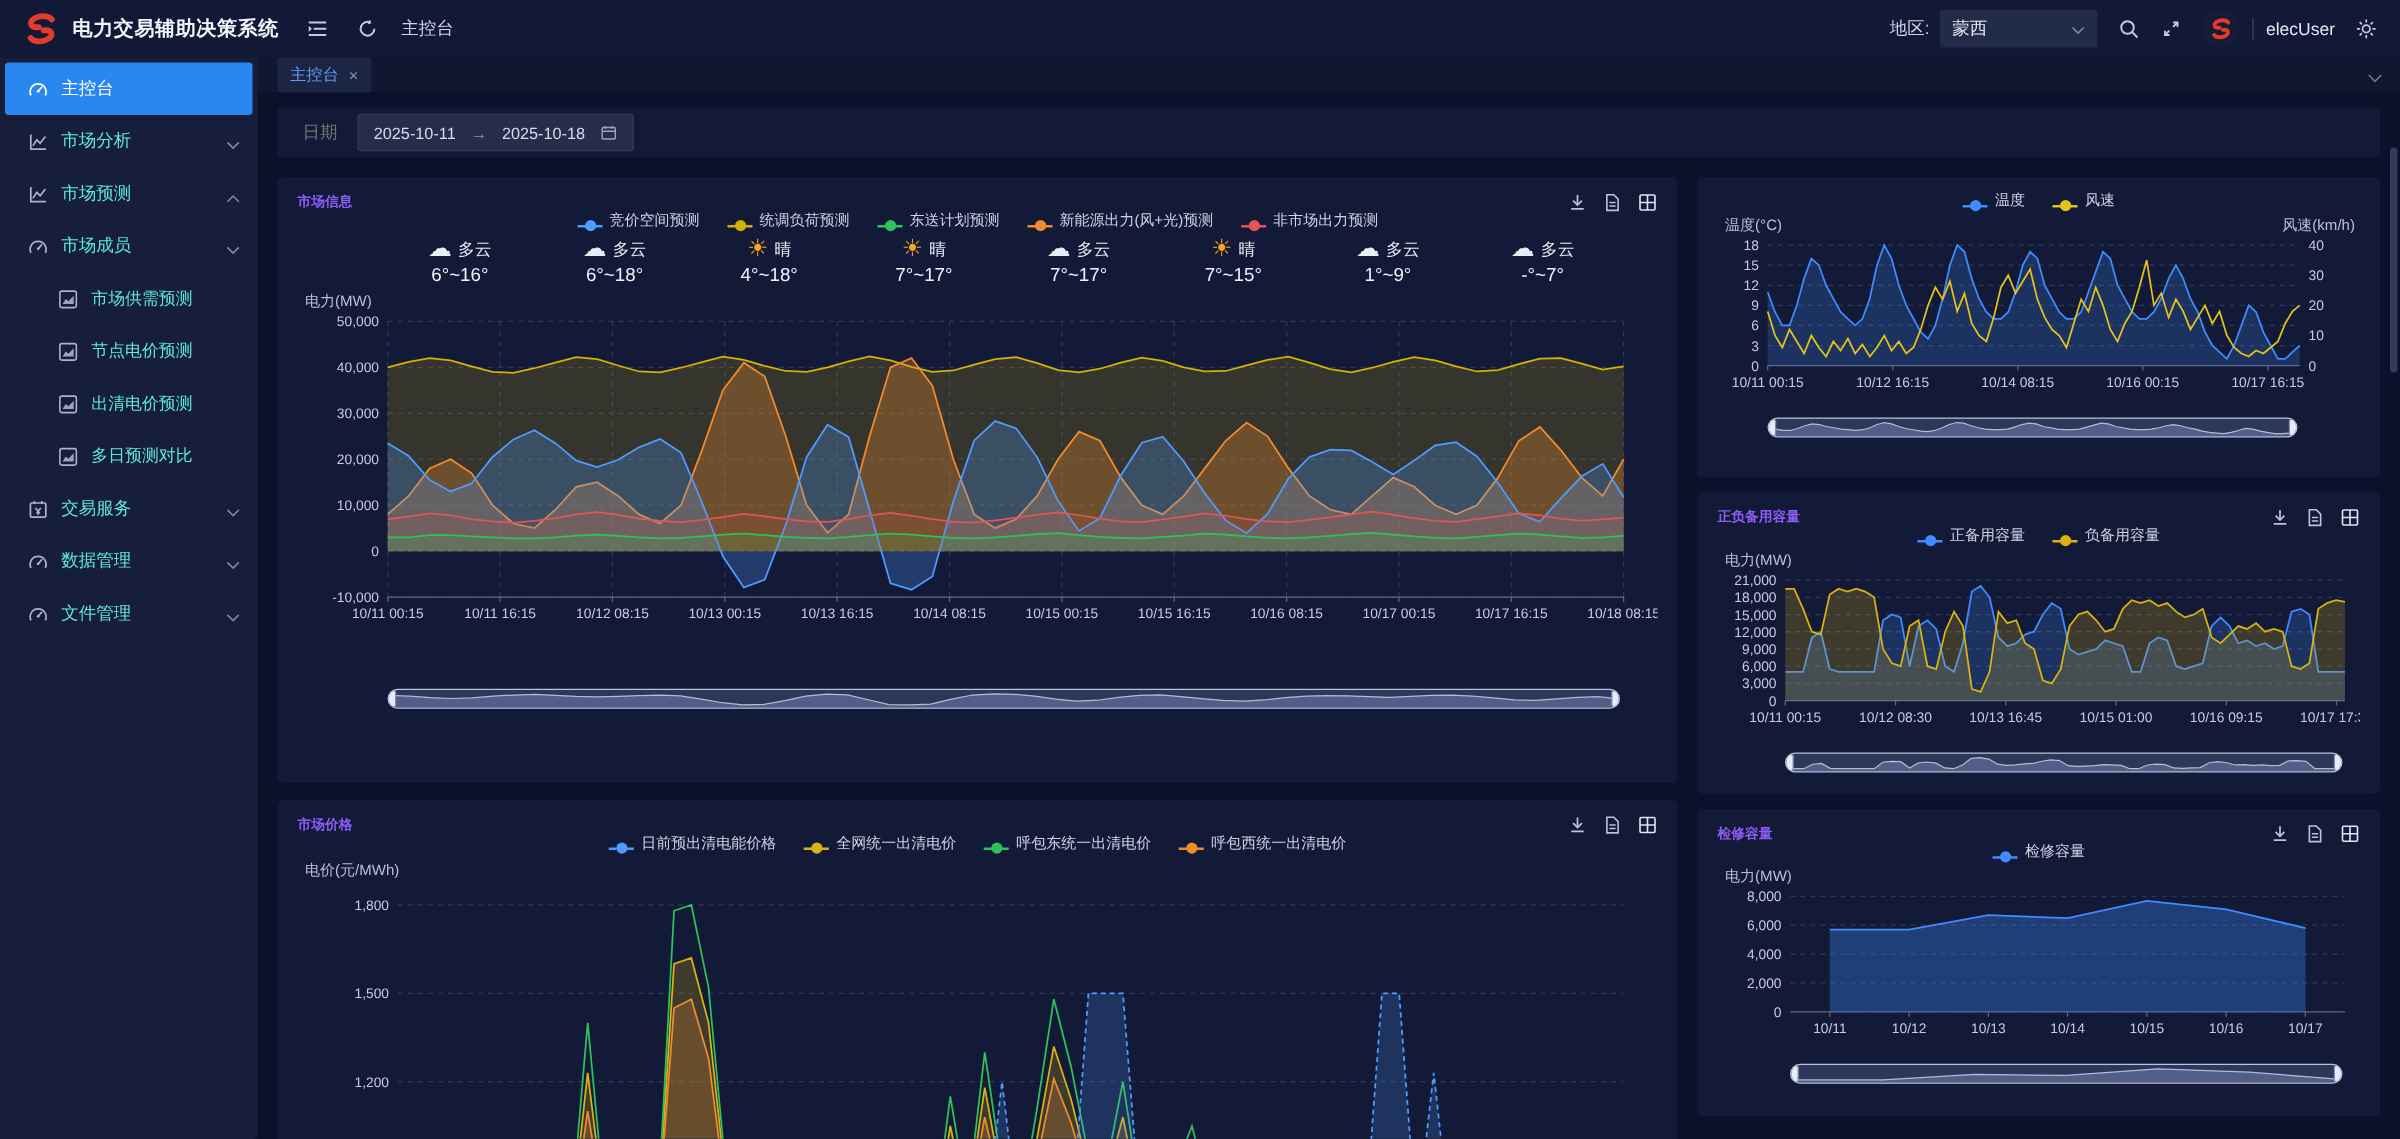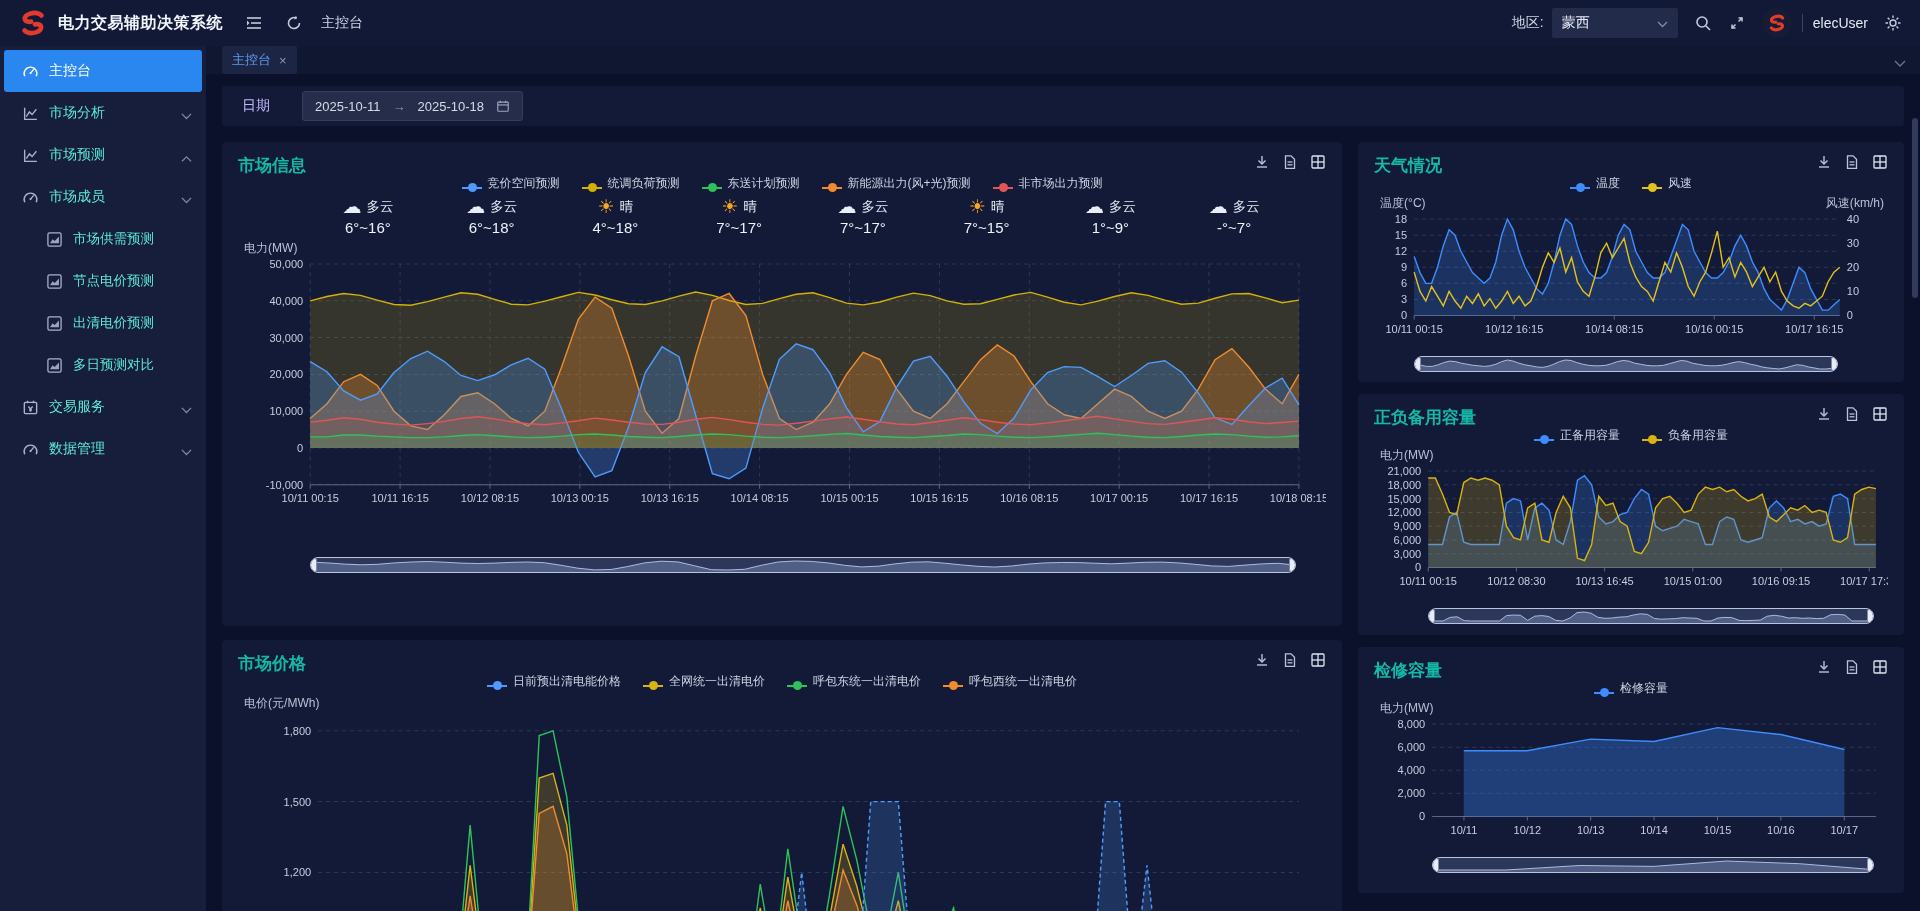--- a/index.html
+++ b/index.html
@@ -33,37 +33,37 @@
   .schev.up svg { transform:rotate(180deg); }
 
   .main { flex:1; display:flex; flex-direction:column; min-width:0; }
   .tabbar { height:42px; background:#101731; display:flex; align-items:center; padding:0 16px; position:relative; }
   .tab { height:28px; background:#1d2544; border-radius:2px; display:flex; align-items:center; padding:0 10px; font-size:13px; color:#5f9bf2; cursor:pointer; }
   .tab .close { margin-left:8px; color:#8d96b2; font-size:13px; }
   .tabbar-chev { position:absolute; right:14px; color:#6a7390; width:12px; height:12px; }
 
   .content { flex:1; padding:12px 16px 0 16px; }
   .datebar { height:40px; background:#131a37; border-radius:3px; display:flex; align-items:center; padding:0 20px; margin-bottom:16px; }
-  .datebar .dlabel { font-size:14px; color:#c4b5fd; margin-right:32px; }
+  .datebar .dlabel { font-size:14px; color:#737373; margin-right:16px; }
   .datebox { height:30px; background:#262d4a; border:1px solid #343c60; border-radius:3px; display:flex; align-items:center; padding:0 12px; gap:12px; font-size:13px; color:#d5dbe8; cursor:pointer; }
   .datebox .arrow { color:#8d96b2; }
   .datebox .cal { width:14px; height:14px; color:#9aa4c0; }
 
   .cols { display:flex; gap:16px; }
   .colL { width:1120px; flex:none; display:flex; flex-direction:column; gap:14px; }
   .colR { flex:1; display:flex; flex-direction:column; gap:12px; min-width:0; }
 
   .panel { background:#131a37; border-radius:4px; padding:12px 16px 10px 16px; position:relative; }
   .p-market { height:484px; }
   .p-price  { height:420px; }
   .p-weather{ height:240px; }
   .p-reserve{ height:241px; }
   .p-maint  { height:246px; }
   .phead { display:flex; align-items:flex-start; }
-  .ptitle { font-size:17px; font-weight:bold; color:#14b8a6; }
+  .ptitle { font-size:11px; font-weight:bold; color:#8b5cf6; }
   .hicons { margin-left:auto; display:flex; gap:12px; }
   .hicons span { width:16px; height:16px; color:#b9c4da; cursor:pointer; }
   .hicons span:last-child { color:#dfe5f2; }
 
   .legend { display:flex; justify-content:center; gap:22px; margin-top:-4px; height:20px; align-items:center; }
   .litem { display:flex; align-items:flex-end; gap:6px; cursor:pointer; }
   .lmark { position:relative; width:20px; height:8px; display:inline-block; }
   .lline { display:block; width:20px; border-top:2px solid currentColor; margin-top:3px; }
   .lline.dashed { border-top-style:dashed; }
   .ldot { position:absolute; left:6px; top:-1px; width:9px; height:9px; border-radius:50%; background:currentColor; }
@@ -240,20 +240,31 @@
             <polyline points="1,1 6,6 11,1"></polyline>
           </svg></span>
       </div>
       <div class="side-item">
         <span class="sicon"><svg viewBox="0 0 16 16" fill="none" stroke="currentColor" stroke-width="1.3">
             <path d="M2.6,12.5 A6,6 0 1 1 13.4,12.5"></path>
             <line x1="8" y1="9.5" x2="11" y2="6"></line>
             <circle cx="8" cy="9.5" r="1" fill="currentColor" stroke="none"></circle>
           </svg></span>
         <span class="slabel">数据管理</span>
+        <span class="schev down"><svg viewBox="0 0 12 8" fill="none" stroke="currentColor" stroke-width="1.4">
+            <polyline points="1,1 6,6 11,1"></polyline>
+          </svg></span>
+      </div>
+      <div class="side-item">
+        <span class="sicon"><svg viewBox="0 0 16 16" fill="none" stroke="currentColor" stroke-width="1.3">
+            <path d="M2.6,12.5 A6,6 0 1 1 13.4,12.5"></path>
+            <line x1="8" y1="9.5" x2="11" y2="6"></line>
+            <circle cx="8" cy="9.5" r="1" fill="currentColor" stroke="none"></circle>
+          </svg></span>
+        <span class="slabel">文件管理</span>
         <span class="schev down"><svg viewBox="0 0 12 8" fill="none" stroke="currentColor" stroke-width="1.4">
             <polyline points="1,1 6,6 11,1"></polyline>
           </svg></span>
       </div>
     </div>
 
   <div class="main">
     <div class="tabbar">
       <div class="tab">
         <span>主控台</span>
@@ -542,40 +553,20 @@
                   <polyline points="80.0,298.5 93.8,300.8 107.5,303.2 121.3,246.7 135.1,298.5 148.9,300.8 162.6,303.2 176.4,298.5 190.2,300.8 204.0,298.5 217.7,293.8 231.5,133.8 245.3,279.7 259.1,298.5 272.8,300.8 286.6,298.5 300.4,44.5 314.2,39.8 327.9,105.6 341.7,251.4 355.5,293.8 369.3,298.5 383.0,300.8 396.8,303.2 410.6,300.8 424.4,298.5 438.1,296.1 451.9,300.8 465.7,303.2 479.5,305.5 493.2,300.8 507.0,298.5 520.8,192.6 534.6,275.0 548.3,157.4 562.1,251.4 575.9,284.4 589.7,204.4 603.4,115.0 617.2,169.1 631.0,239.7 644.8,251.4 658.5,180.9 672.3,270.3 686.1,284.4 699.9,251.4 713.6,216.2 727.4,270.3 741.2,284.4 755.0,293.8 768.7,298.5 782.5,300.8 796.3,303.2 810.1,300.8 823.8,298.5 837.6,296.1 851.4,298.5 865.2,300.8 878.9,303.2 892.7,300.8 906.5,298.5 920.3,296.1 934.0,298.5 947.8,300.8 961.6,303.2 975.4,300.8 989.1,298.5 1002.9,296.1 1016.7,298.5 1030.5,300.8 1044.2,303.2 1058.0,298.5" fill="none" stroke="#2fc25b" stroke-width="1.4"></polyline>
                   <polygon points="80.0,298.5 93.8,298.5 107.5,298.5 121.3,298.5 135.1,298.5 148.9,298.5 162.6,298.5 176.4,298.5 190.2,298.5 204.0,298.5 217.7,298.5 231.5,298.5 245.3,298.5 259.1,298.5 272.8,298.5 286.6,298.5 300.4,298.5 314.2,298.5 327.9,298.5 341.7,298.5 355.5,298.5 369.3,298.5 383.0,298.5 396.8,298.5 410.6,298.5 424.4,298.5 438.1,298.5 451.9,298.5 465.7,298.5 479.5,298.5 493.2,298.5 507.0,298.5 520.8,298.5 534.6,298.5 548.3,298.5 562.1,180.9 575.9,298.5 589.7,298.5 603.4,298.5 617.2,298.5 631.0,110.3 644.8,110.3 658.5,110.3 672.3,284.4 686.1,298.5 699.9,298.5 713.6,298.5 727.4,298.5 741.2,298.5 755.0,298.5 768.7,298.5 782.5,298.5 796.3,298.5 810.1,298.5 823.8,298.5 837.6,298.5 851.4,298.5 865.2,110.3 878.9,110.3 892.7,293.8 906.5,173.8 920.3,298.5 934.0,298.5 947.8,298.5 961.6,298.5 975.4,298.5 989.1,298.5 1002.9,298.5 1016.7,298.5 1030.5,298.5 1044.2,298.5 1058.0,298.5 1058.0,322 80.0,322" fill="#4f9bff" fill-opacity="0.2" stroke="none"></polygon>
                   <polyline points="80.0,298.5 93.8,298.5 107.5,298.5 121.3,298.5 135.1,298.5 148.9,298.5 162.6,298.5 176.4,298.5 190.2,298.5 204.0,298.5 217.7,298.5 231.5,298.5 245.3,298.5 259.1,298.5 272.8,298.5 286.6,298.5 300.4,298.5 314.2,298.5 327.9,298.5 341.7,298.5 355.5,298.5 369.3,298.5 383.0,298.5 396.8,298.5 410.6,298.5 424.4,298.5 438.1,298.5 451.9,298.5 465.7,298.5 479.5,298.5 493.2,298.5 507.0,298.5 520.8,298.5 534.6,298.5 548.3,298.5 562.1,180.9 575.9,298.5 589.7,298.5 603.4,298.5 617.2,298.5 631.0,110.3 644.8,110.3 658.5,110.3 672.3,284.4 686.1,298.5 699.9,298.5 713.6,298.5 727.4,298.5 741.2,298.5 755.0,298.5 768.7,298.5 782.5,298.5 796.3,298.5 810.1,298.5 823.8,298.5 837.6,298.5 851.4,298.5 865.2,110.3 878.9,110.3 892.7,293.8 906.5,173.8 920.3,298.5 934.0,298.5 947.8,298.5 961.6,298.5 975.4,298.5 989.1,298.5 1002.9,298.5 1016.7,298.5 1030.5,298.5 1044.2,298.5 1058.0,298.5" fill="none" stroke="#4f9bff" stroke-width="1.4" stroke-dasharray="4 3"></polyline>
                 </svg></div>
           </div>
         </div>
 
         <div class="colR">
 
           <div class="panel p-weather">
-            <div class="phead">
-              <span class="ptitle">天气情况</span>
-              <span class="hicons">
-                  <span><svg viewBox="0 0 16 16" fill="none" stroke="currentColor" stroke-width="1.4">
-                      <line x1="8" y1="2" x2="8" y2="9.5"></line>
-                      <polyline points="4.5,6.5 8,10 11.5,6.5"></polyline>
-                      <line x1="3" y1="13" x2="13" y2="13"></line>
-                    </svg></span>
-                  <span><svg viewBox="0 0 16 16" fill="none" stroke="currentColor" stroke-width="1.3">
-                      <path d="M3.5,1.8 h5.5 l3.5,3.5 v9 h-9 z"></path>
-                      <line x1="5.5" y1="8" x2="10.5" y2="8"></line>
-                      <line x1="5.5" y1="10.8" x2="10.5" y2="10.8"></line>
-                    </svg></span>
-                  <span><svg viewBox="0 0 16 16" fill="none" stroke="currentColor" stroke-width="1.3">
-                      <rect x="2" y="2" width="12" height="12" rx="1"></rect>
-                      <line x1="2" y1="8" x2="14" y2="8"></line>
-                      <line x1="8" y1="2" x2="8" y2="14"></line>
-                    </svg></span>
-                </span>
-            </div>
             <div class="legend" id="legend-chart-weather">
                 <span class="litem">
                   <span class="lmark" style="color:#3f8cff">
                     <i class="lline"></i>
                     <i class="ldot"></i>
                   </span>
                   <span class="ltext">温度</span>
                 </span>
                 <span class="litem">
                   <span class="lmark" style="color:#e3c21c">

